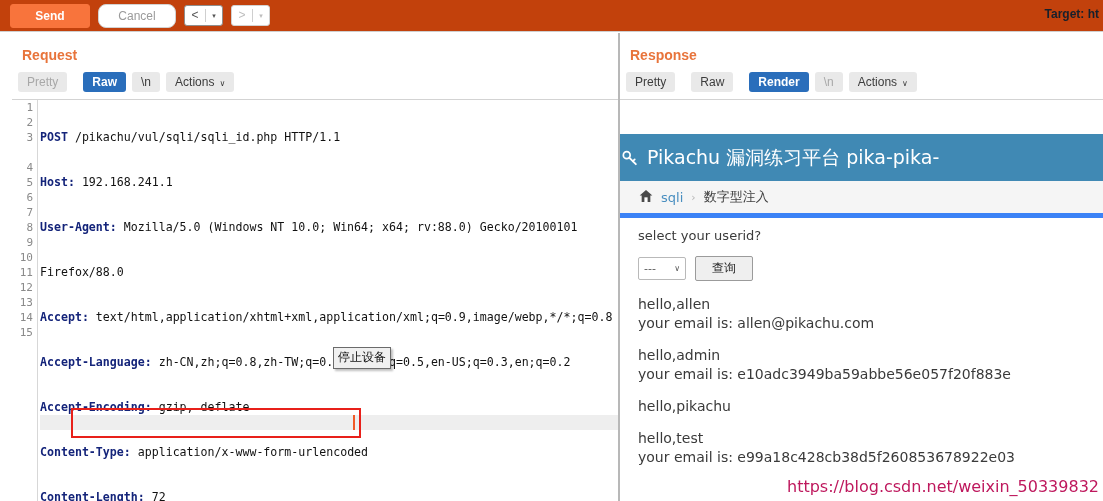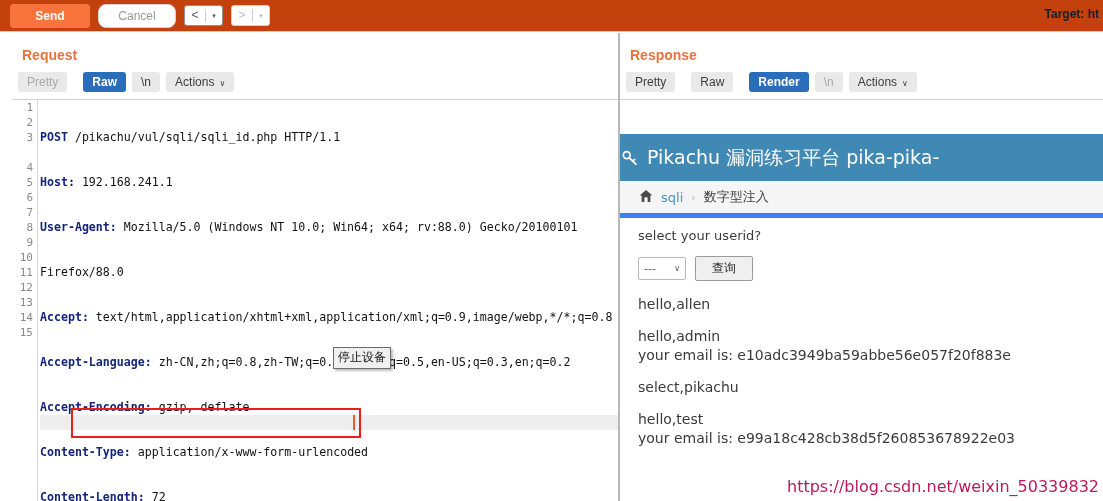--- a/index.html
+++ b/index.html
@@ -459,27 +459,28 @@
       <div class="pk-form">
         <div class="pk-select">
           <span>---</span>
           <span class="cv">∨</span>
         </div>
         <div class="pk-submit">查询</div>
       </div>
 
       <div class="res-block">
         <div class="res-line">hello,allen</div>
+        <div class="res-line">your email is: allen@pikachu.com</div>
       </div>
       <div class="res-block">
         <div class="res-line">hello,admin</div>
         <div class="res-line">your email is: e10adc3949ba59abbe56e057f20f883e</div>
       </div>
       <div class="res-block">
-        <div class="res-line">select,pikachu</div>
+        <div class="res-line">hello,pikachu</div>
       </div>
       <div class="res-block">
         <div class="res-line">hello,test</div>
         <div class="res-line">your email is: e99a18c428cb38d5f260853678922e03</div>
       </div>
     </div>
 
     <div class="watermark">https://blog.csdn.net/weixin_50339832</div>
   </div>
 </div>

